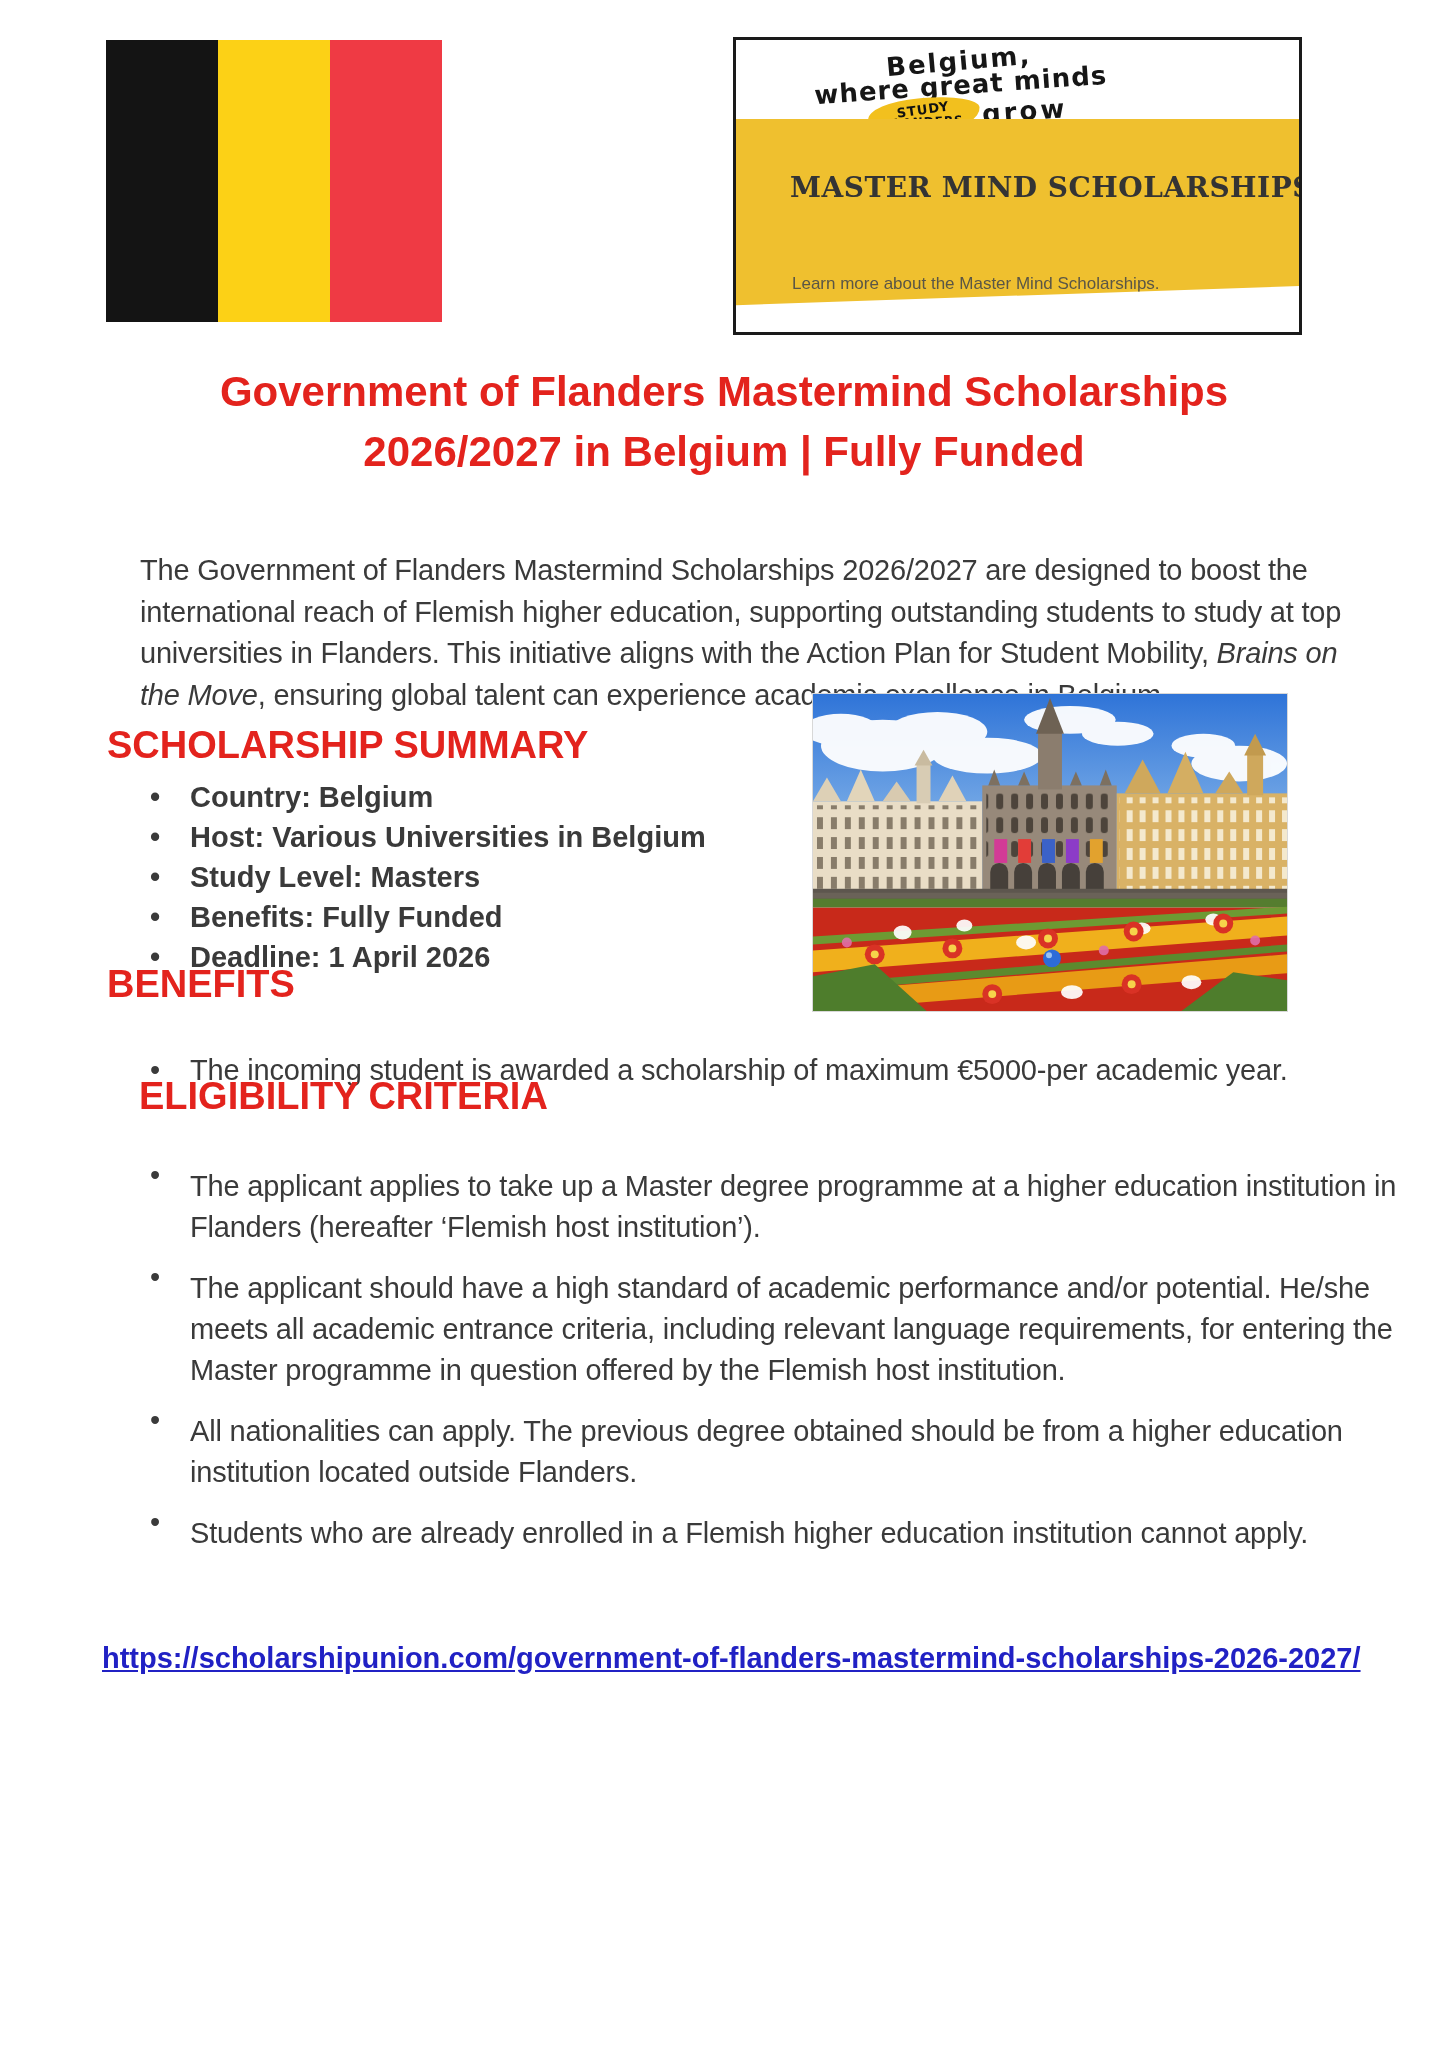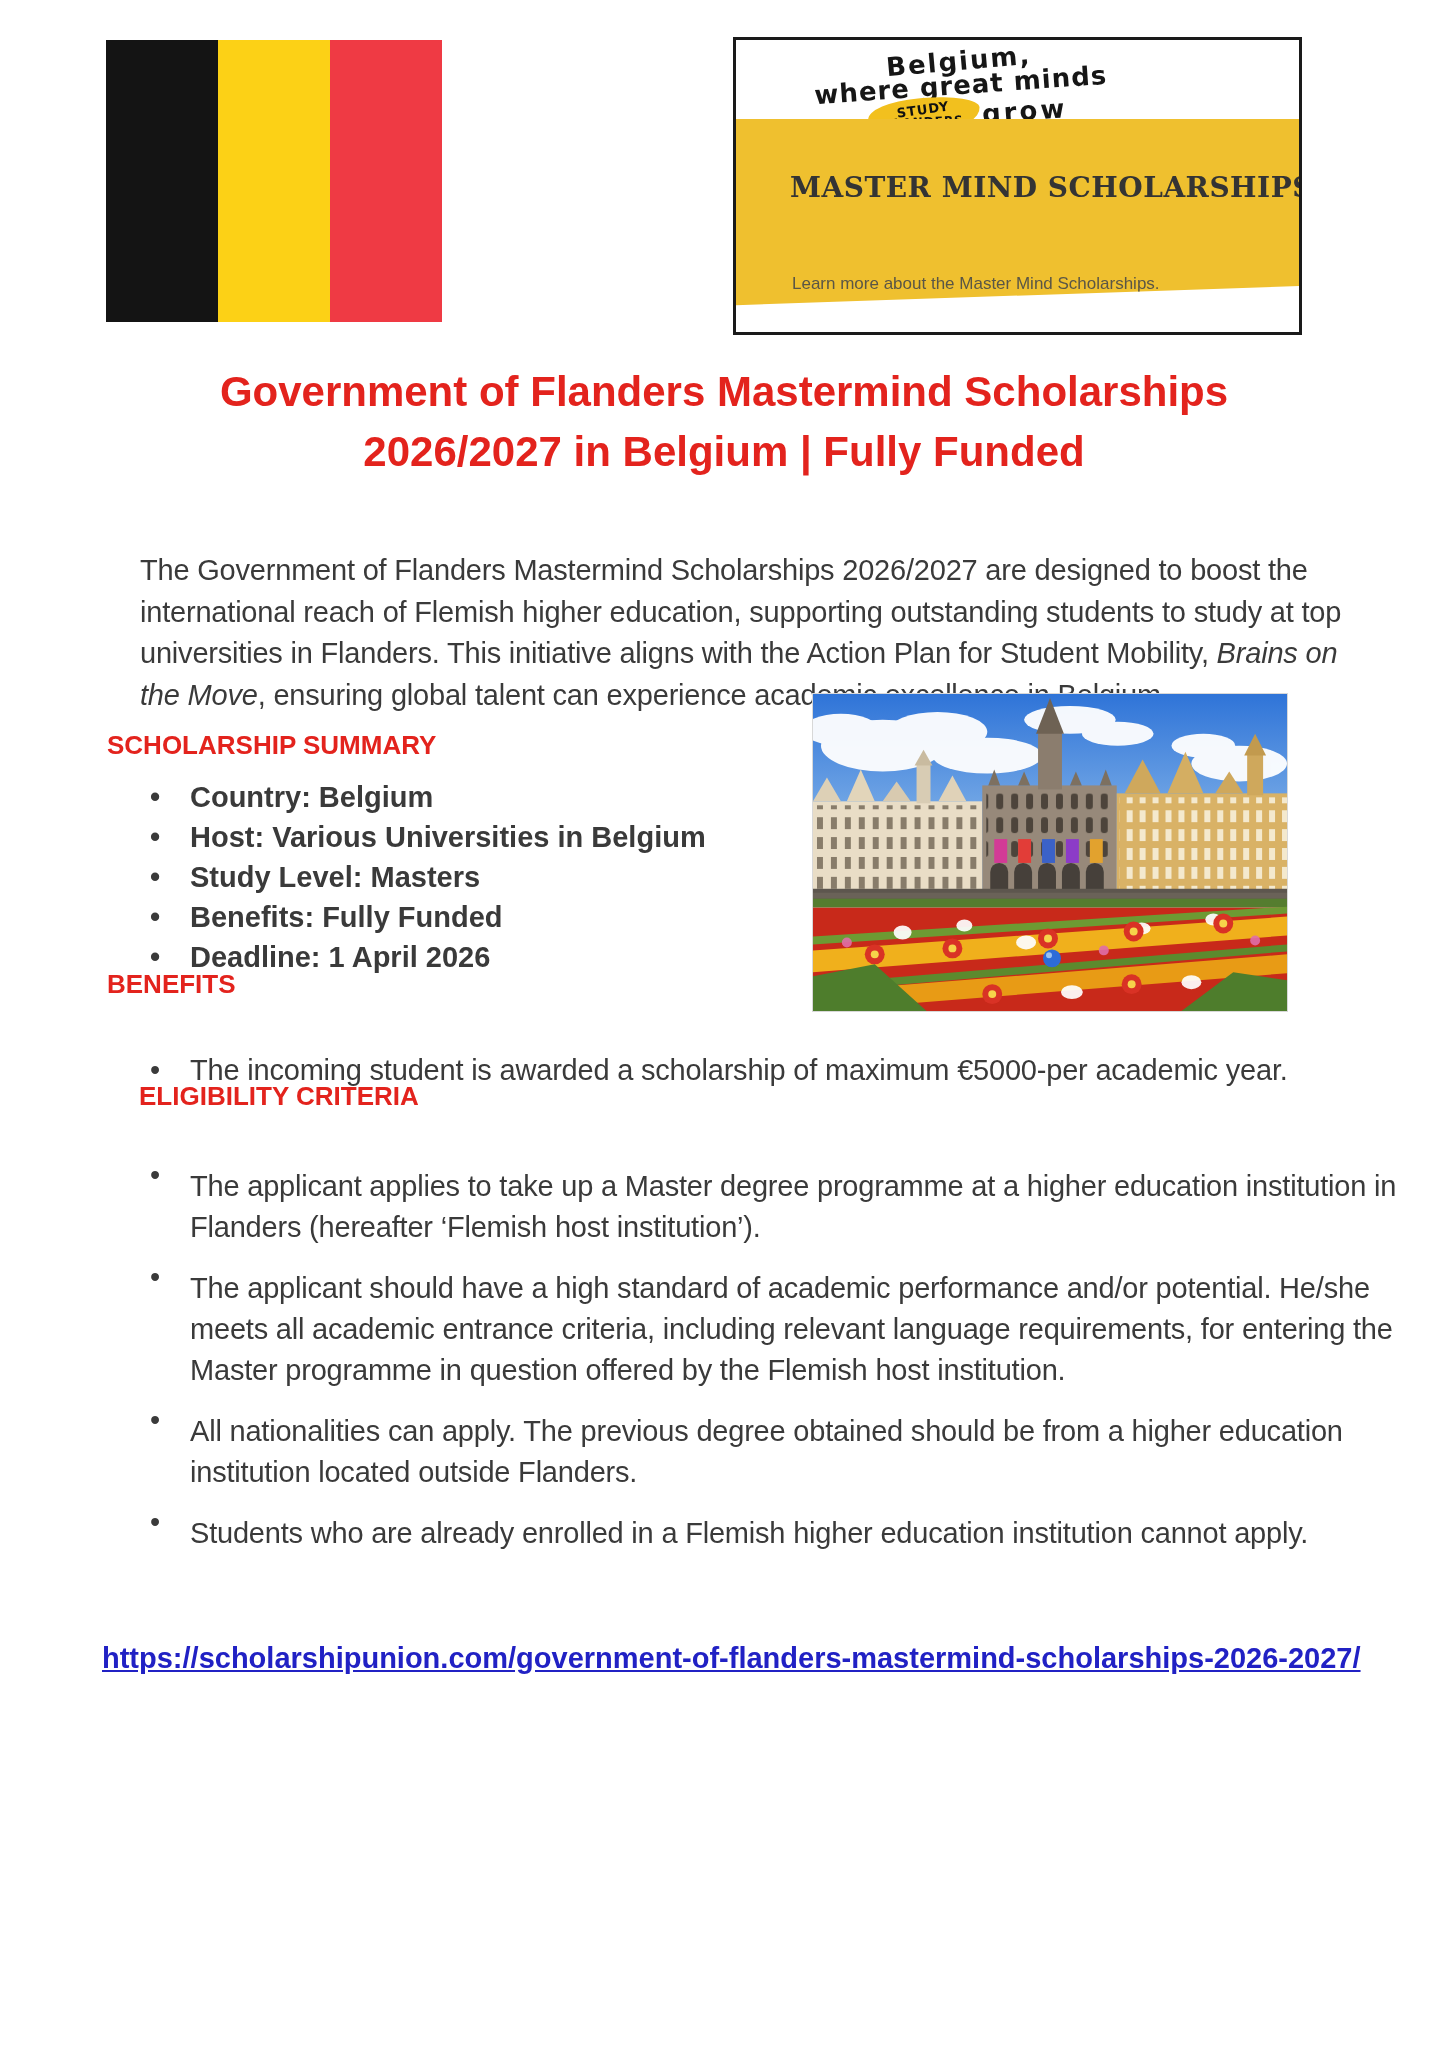--- a/index.html
+++ b/index.html
@@ -37,21 +37,21 @@
   .doc-title{position:absolute;left:0;top:362px;width:100%;text-align:center;
              color:#E3231D;font-weight:bold;font-size:42px;line-height:60px;}
 
   
   .intro{position:absolute;left:140px;top:521px;width:1235px;font-size:29px;
          line-height:41.5px;color:#3a3a3a;letter-spacing:-0.2px;}
   .it{font-style:italic;}
 
   
   .sec-heading{position:absolute;left:107px;color:#E3231D;font-weight:bold;
-               font-size:26px;line-height:38px;white-space:nowrap;text-align:center;}
+               font-size:38px;line-height:38px;white-space:nowrap;text-align:center;}
   .h-summary{top:726px;}
   .h-benefits{top:965px;}
   .h-eligibility{top:1077px;margin-left:32px;}
 
   
   .blist{position:absolute;left:104px;list-style:none;margin:0;padding:0;}
   .blist li{position:relative;padding-left:86px;}
   .blist .dot{position:absolute;left:46px;top:0;}
   .summary-list{top:777px;width:760px;font-weight:bold;color:#3a3a3a;
                 font-size:29px;line-height:40px;}

